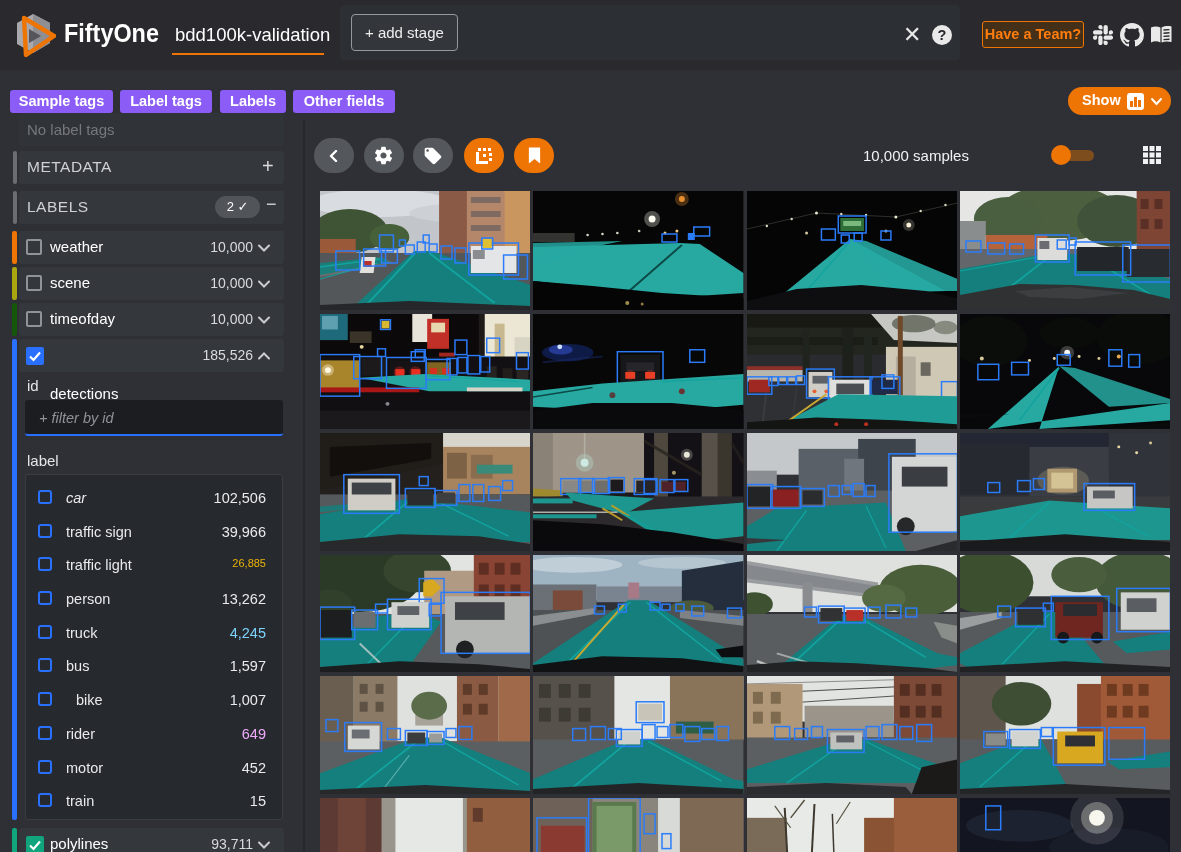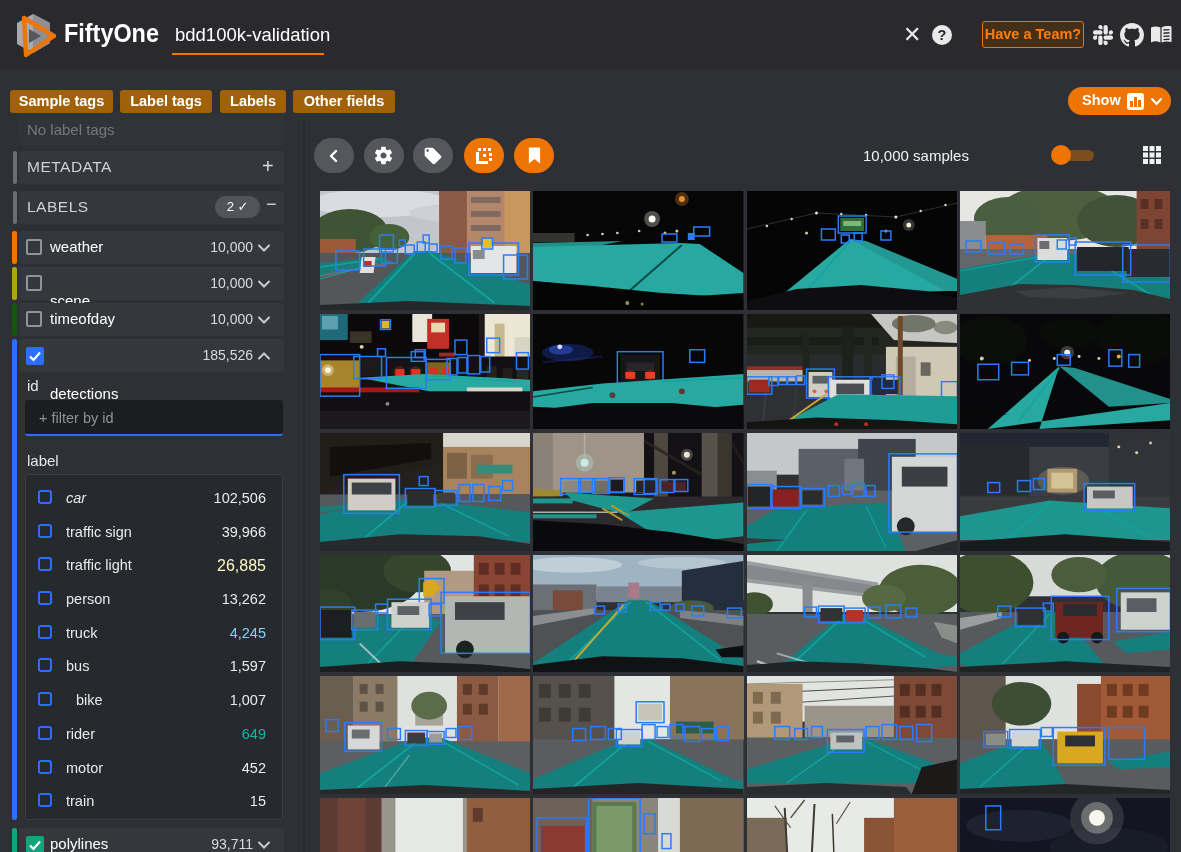--- a/index.html
+++ b/index.html
@@ -8,21 +8,21 @@
 #header{position:absolute;left:0;top:0;width:1181px;height:70px;background:#2a292d;}
 #logo{position:absolute;left:12px;top:12px;width:44px;height:46px;}
 #brand{position:absolute;left:64px;top:18px;color:#fff;font-size:26px;font-weight:bold;transform:scaleX(.9);transform-origin:0 0;}
 #dsname{position:absolute;left:175px;top:24px;color:#fff;font-size:18.5px;}
 #dsunder{position:absolute;left:172px;top:53px;width:152px;height:2px;background:#ee7404;}
 #stagebar{position:absolute;left:340px;top:5px;width:620px;height:55px;background:#2c2f34;border-radius:4px;}
 #addstage{position:absolute;left:11px;top:9px;height:37px;padding:0 13px;border:1px solid #95989d;border-radius:4px;color:#eee;font-size:15px;line-height:35px;background:#33363b;}
 .hx{position:absolute;color:#e8e8e8;}
 #teambtn{position:absolute;left:982px;top:21px;width:102px;height:27px;white-space:nowrap;border:1px solid #ee7404;border-radius:3px;background:#443018;color:#ff7d0e;font-size:14.5px;font-weight:bold;text-align:center;line-height:25px;}
 
-.tab{position:absolute;top:90px;height:23px;background:#a16207;border-radius:3px;color:#fff;font-size:14.5px;font-weight:bold;text-align:center;}
+.tab{position:absolute;top:90px;height:23px;background:#8b5cf6;border-radius:3px;color:#fff;font-size:14.5px;font-weight:bold;text-align:center;}
 #showbtn{position:absolute;left:1068px;top:87px;width:103px;height:28px;background:#ee7404;border-radius:14px;color:#fff;font-size:14.5px;font-weight:bold;}
 
 .srow{position:absolute;left:19px;width:265px;height:33px;background:#34373c;border-radius:3px;color:#e4e6e8;}
 .sbar{position:absolute;left:12px;width:5px;height:33px;border-radius:2px;}
 .grab{position:absolute;left:13px;width:4px;height:33px;border-radius:2px;background:#6a6d72;}
 .cbx{position:absolute;left:26px;top:8px;width:16px;height:16px;border:2px solid #90939a;border-radius:2px;}
 .rlabel{position:absolute;left:50px;top:7px;font-size:15px;color:#fff;}
 .rcount{position:absolute;left:140px;width:113px;text-align:right;top:8px;font-size:14px;color:#d8dadd;}
 #lpanel{position:absolute;left:25px;top:474px;width:258px;height:346px;background:#26292e;border:1px solid #393c41;border-radius:3px;}
 .lcbx{position:absolute;width:14px;height:14px;border:2px solid #2970ff;border-radius:3px;}
@@ -34,20 +34,23 @@
 <div id="header"></div>
 <svg id="logo" viewBox="0 0 44 46">
 <path d="M21 2 L38 11 L38 31 L21 41 L5 32 L5 11 Z" fill="#a9a9ad"></path>
 <path d="M21 2 L38 11 L38 31 L21 41" fill="#8e8e93"></path>
 <path d="M17 17 L29 24 L17 31 Z" fill="#55555b"></path>
 <path d="M12 6 L42 24 L14 43 Z" fill="none" stroke="#ee7404" stroke-width="4.4" stroke-linejoin="round" stroke-linecap="round"></path>
 </svg>
 <div id="brand">FiftyOne</div>
 <div id="dsname">bdd100k-validation</div>
 <div id="dsunder"></div>
+<div id="stagebar">
+      <div id="addstage">+ add stage</div>
+    </div>
 <div class="hx" style="left:903px;top:22px;font-size:22px;color:#e9e9e9;">✕</div>
 <svg class="abs" style="left:932px;top:25px;" width="20" height="20" viewBox="0 0 20 20">
 <circle cx="10" cy="10" r="10" fill="#e9e9e9"></circle>
 <text x="10" y="15" font-size="14.5" font-weight="bold" fill="#26252a" text-anchor="middle" font-family="Liberation Sans">?</text>
     </svg>
 <div id="teambtn">Have a Team?</div>
 <svg class="abs" style="left:1093px;top:25px;" width="20" height="20" viewBox="0 0 122 122" fill="#e9e9e9">
 <path d="M25.8 77.6c0 7.1-5.8 12.9-12.9 12.9S0 84.7 0 77.6s5.8-12.9 12.9-12.9h12.9v12.9zM32.3 77.6c0-7.1 5.8-12.9 12.9-12.9s12.9 5.8 12.9 12.9v32.3c0 7.1-5.8 12.9-12.9 12.9s-12.9-5.8-12.9-12.9V77.6z"></path>
 <path d="M45.2 25.8c-7.1 0-12.9-5.8-12.9-12.9S38.1 0 45.2 0s12.9 5.8 12.9 12.9v12.9H45.2zM45.2 32.3c7.1 0 12.9 5.8 12.9 12.9s-5.8 12.9-12.9 12.9H12.9C5.8 58.1 0 52.3 0 45.2s5.8-12.9 12.9-12.9h32.3z"></path>
 <path d="M96.8 45.2c0-7.1 5.8-12.9 12.9-12.9s12.9 5.8 12.9 12.9-5.8 12.9-12.9 12.9H96.8V45.2zM90.3 45.2c0 7.1-5.8 12.9-12.9 12.9s-12.9-5.8-12.9-12.9V12.9C64.5 5.8 70.3 0 77.4 0s12.9 5.8 12.9 12.9v32.3z"></path>
@@ -95,21 +98,21 @@
 <div class="sbar" style="top:231px;background:#ee7404;"></div>
 <div class="cbx" style="top:239px;"></div>
 <div class="rlabel" style="top:238px;">weather</div>
 <div class="rcount" style="top:239px;">10,000</div>
 <svg class="abs" style="left:258px;top:244px;" width="12" height="8" viewBox="0 0 12 7">
       <path d="M1 1 L6 6 L11 1" stroke="#c9cbce" stroke-width="2" fill="none" stroke-linecap="round"></path>
     </svg>
 <div class="srow" style="top:267px;"></div>
 <div class="sbar" style="top:267px;background:#a9a610;"></div>
 <div class="cbx" style="top:275px;"></div>
-<div class="rlabel" style="top:274px;margin-top:18px;">scene</div>
+<div class="rlabel" style="top:274px;">scene</div>
 <div class="rcount" style="top:275px;">10,000</div>
 <svg class="abs" style="left:258px;top:280px;" width="12" height="8" viewBox="0 0 12 7">
       <path d="M1 1 L6 6 L11 1" stroke="#c9cbce" stroke-width="2" fill="none" stroke-linecap="round"></path>
     </svg>
 <div class="srow" style="top:303px;"></div>
 <div class="sbar" style="top:303px;background:#14570b;"></div>
 <div class="cbx" style="top:311px;"></div>
 <div class="rlabel" style="top:310px;">timeofday</div>
 <div class="rcount" style="top:311px;">10,000</div>
 <svg class="abs" style="left:258px;top:316px;" width="12" height="8" viewBox="0 0 12 7">
@@ -121,47 +124,47 @@
 <rect width="18" height="18" rx="2" fill="#2970ff"></rect>
       <path d="M4 9.5 L7.5 13 L14 5.5" stroke="#fff" stroke-width="2.2" fill="none"></path>
     </svg>
 <div class="rlabel" style="top:346px;margin-top:39px;">detections</div>
 <div class="rcount" style="top:347px;">185,526</div>
 <svg class="abs" style="left:258px;top:352px;" width="12" height="8" viewBox="0 0 12 7">
       <path d="M1 6 L6 1 L11 6" stroke="#c9cbce" stroke-width="2" fill="none" stroke-linecap="round"></path>
     </svg>
 <div class="abs" style="left:27px;top:377px;font-size:15px;color:#e4e6e8;">id</div>
 <div class="abs" style="left:25px;top:400px;width:258px;height:36px;background:#1b1d21;border-radius:3px;border-bottom:2px solid #2970ff;"></div>
-<div class="abs" style="left:39px;top:410px;font-size:14.5px;color:#8f9298;">+ filter by id</div>
+<div class="abs" style="left:39px;top:410px;font-size:14.5px;color:#8f9298;font-style:italic;">+ filter by id</div>
 <div class="abs" style="left:27px;top:452px;font-size:15px;color:#e4e6e8;">label</div>
 <div id="lpanel"></div>
 <div class="abs lcbx" style="left:38px;top:490px;"></div>
 <div class="abs llabel" style="left:66px;top:490px;font-style:italic;">car</div>
 <div class="abs" style="left:160px;width:106px;text-align:right;top:490px;font-size:14.5px;color:#e8eaec;">102,506</div>
 <div class="abs lcbx" style="left:38px;top:524px;"></div>
 <div class="abs llabel" style="left:66px;top:524px;">traffic sign</div>
 <div class="abs" style="left:160px;width:106px;text-align:right;top:524px;font-size:14.5px;color:#e8eaec;">39,966</div>
 <div class="abs lcbx" style="left:38px;top:557px;"></div>
 <div class="abs llabel" style="left:66px;top:557px;">traffic light</div>
-<div class="abs" style="left:160px;width:106px;text-align:right;top:557px;font-size:16px;color:#fef9c3;">26,885</div>
+<div class="abs" style="left:160px;width:106px;text-align:right;top:557px;font-size:11px;color:#eab308;">26,885</div>
 <div class="abs lcbx" style="left:38px;top:591px;"></div>
 <div class="abs llabel" style="left:66px;top:591px;">person</div>
 <div class="abs" style="left:160px;width:106px;text-align:right;top:591px;font-size:14.5px;color:#e8eaec;">13,262</div>
 <div class="abs lcbx" style="left:38px;top:625px;"></div>
 <div class="abs llabel" style="left:66px;top:625px;">truck</div>
 <div class="abs" style="left:160px;width:106px;text-align:right;top:625px;font-size:14.5px;color:#7dd3fc;">4,245</div>
 <div class="abs lcbx" style="left:38px;top:658px;"></div>
 <div class="abs llabel" style="left:66px;top:658px;">bus</div>
 <div class="abs" style="left:160px;width:106px;text-align:right;top:658px;font-size:14.5px;color:#e8eaec;">1,597</div>
 <div class="abs lcbx" style="left:38px;top:692px;"></div>
 <div class="abs llabel" style="left:76px;top:692px;">bike</div>
 <div class="abs" style="left:160px;width:106px;text-align:right;top:692px;font-size:14.5px;color:#e8eaec;">1,007</div>
 <div class="abs lcbx" style="left:38px;top:726px;"></div>
 <div class="abs llabel" style="left:66px;top:726px;">rider</div>
-<div class="abs" style="left:160px;width:106px;text-align:right;top:726px;font-size:14.5px;color:#14b8a6;">649</div>
+<div class="abs" style="left:160px;width:106px;text-align:right;top:726px;font-size:14.5px;color:#f0abfc;">649</div>
 <div class="abs lcbx" style="left:38px;top:760px;"></div>
 <div class="abs llabel" style="left:66px;top:760px;">motor</div>
 <div class="abs" style="left:160px;width:106px;text-align:right;top:760px;font-size:14.5px;color:#e8eaec;">452</div>
 <div class="abs lcbx" style="left:38px;top:793px;"></div>
 <div class="abs llabel" style="left:66px;top:793px;">train</div>
 <div class="abs" style="left:160px;width:106px;text-align:right;top:793px;font-size:14.5px;color:#e8eaec;">15</div>
 <div class="srow" style="top:828px;"></div>
 <div class="sbar" style="top:828px;background:#11a57e;"></div>
 <svg class="abs" style="left:26px;top:836px;" width="18" height="18" viewBox="0 0 18 18">
 <rect width="18" height="18" rx="2" fill="#11a57e"></rect>

